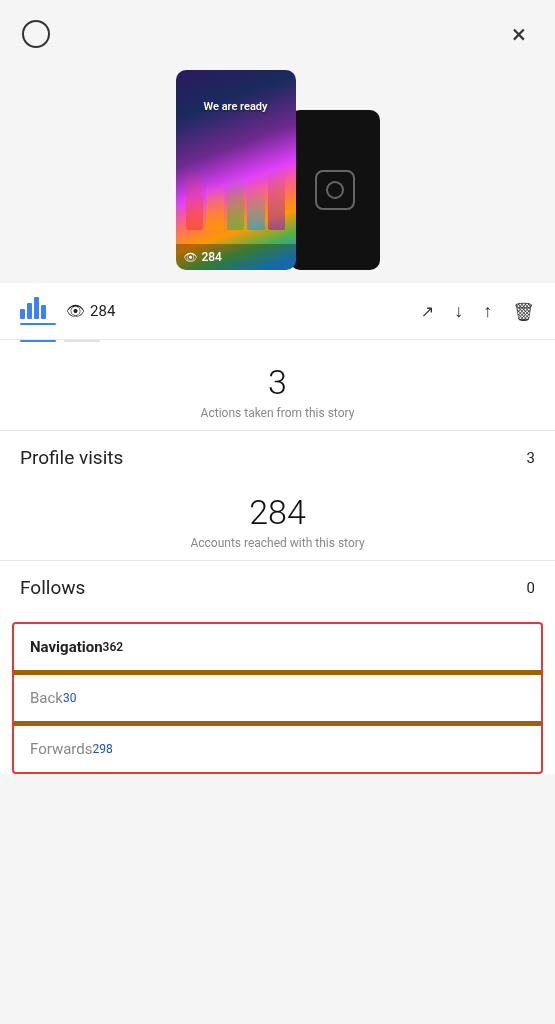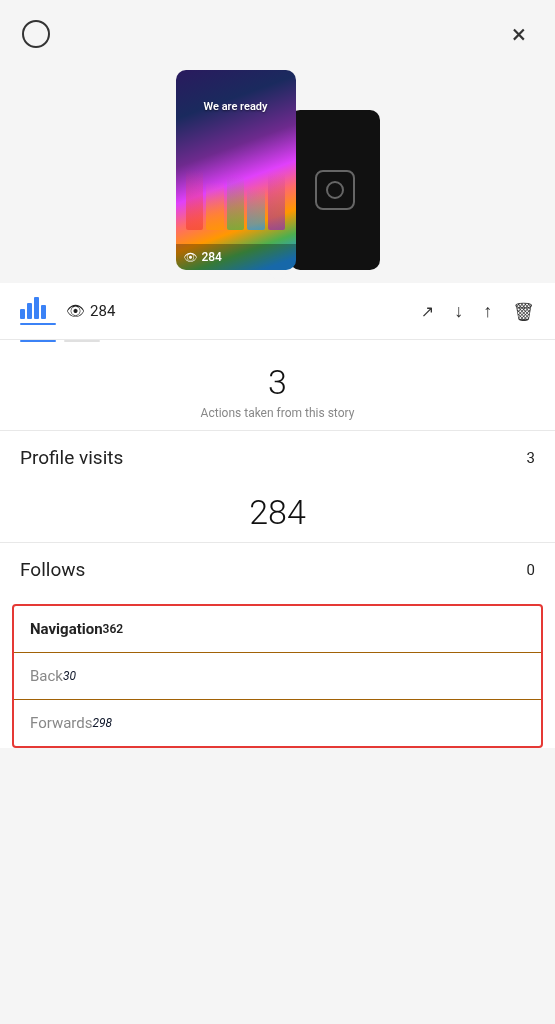--- a/index.html
+++ b/index.html
@@ -298,21 +298,21 @@
       padding: 0;
     }
 
     .nav-row {
       display: flex;
       align-items: center;
       padding: 14px 16px;
     }
 
     .nav-row + .nav-row {
-      border-top: 1px solid #a16207;
+      border-top: 5px solid #a16207;
       padding-left: 16px;
     }
 
     .nav-label {
       font-size: 15px;
       color: #222;
     }
 
     .nav-label.bold {
       font-weight: 700;
@@ -325,22 +325,21 @@
     .nav-value {
       font-size: 12px;
       color: #222;
     }
 
     .nav-value.bold {
       font-weight: 600;
     }
 
     .nav-value.light {
-      color: #0f172a;
-      font-style: italic;
+      color: #1d4ed8;
     }
 
     .tab-indicator-row {
       display: flex;
       gap: 8px;
       padding: 0 20px 0;
     }
 
     .tab-indicator-active {
       width: 36px;
@@ -432,20 +431,21 @@
   </div>
 
   <div class="stat-row">
     <span class="stat-row-label">Profile visits</span>
     <span class="stat-row-value">3</span>
   </div>
 
 
   <div class="stat-block" style="padding-top:8px;">
     <div class="stat-number-large">284</div>
+    <div class="stat-label">Accounts reached with this story</div>
   </div>
 
 
   <div class="stat-row">
     <span class="stat-row-label">Follows</span>
     <span class="stat-row-value">0</span>
   </div>
 
   <div class="nav-section">
     <div class="nav-row">

